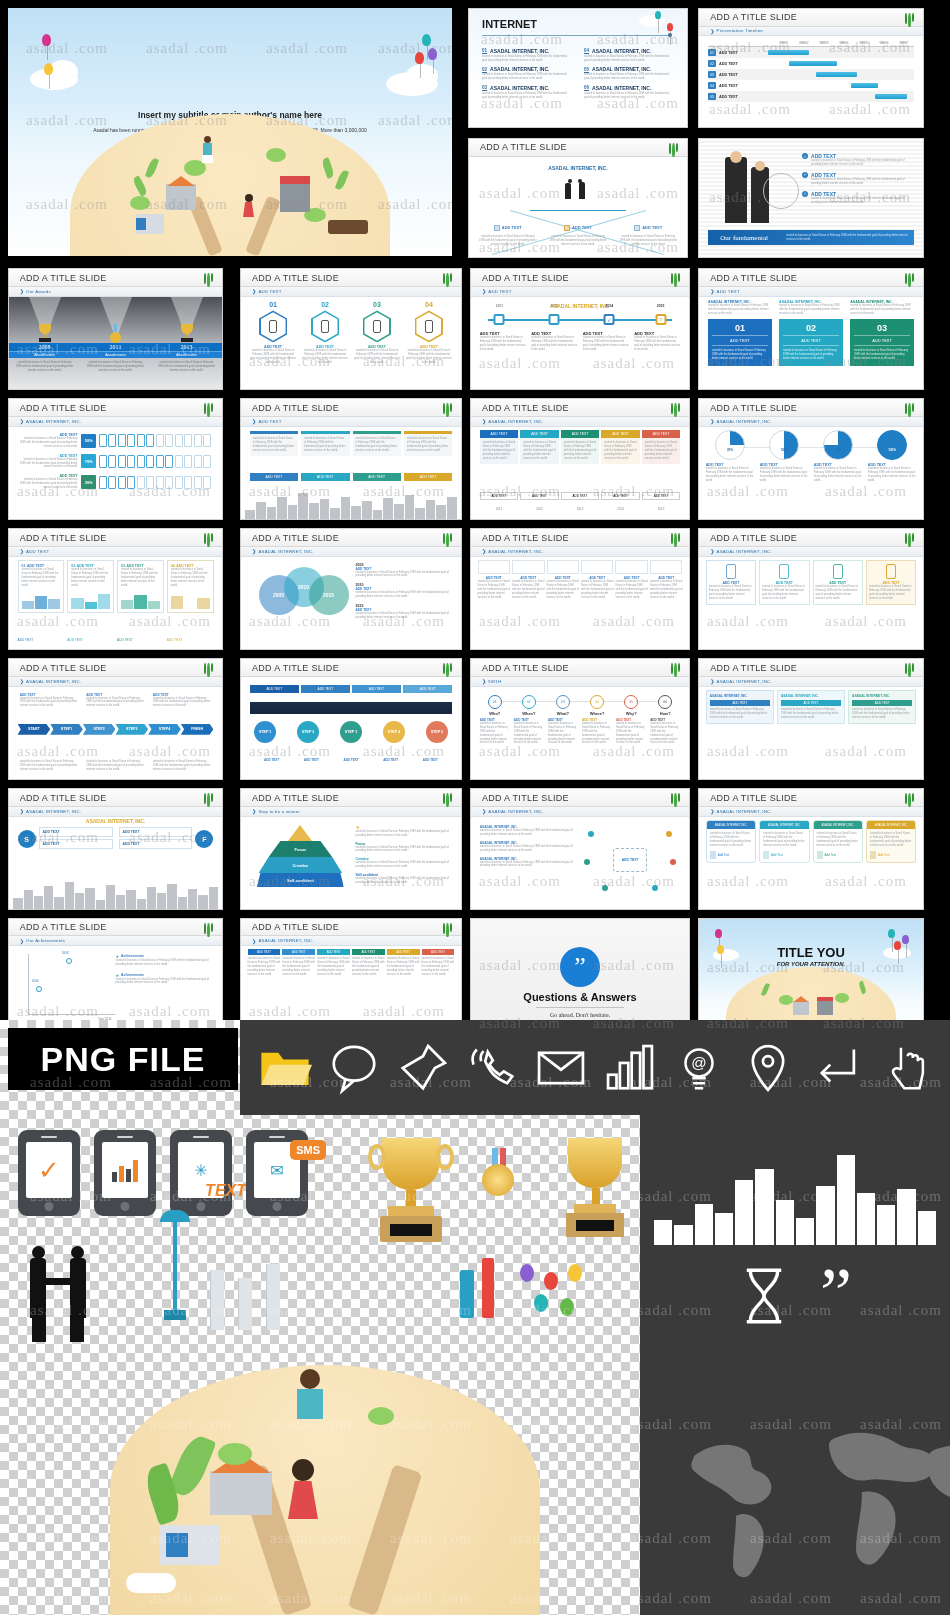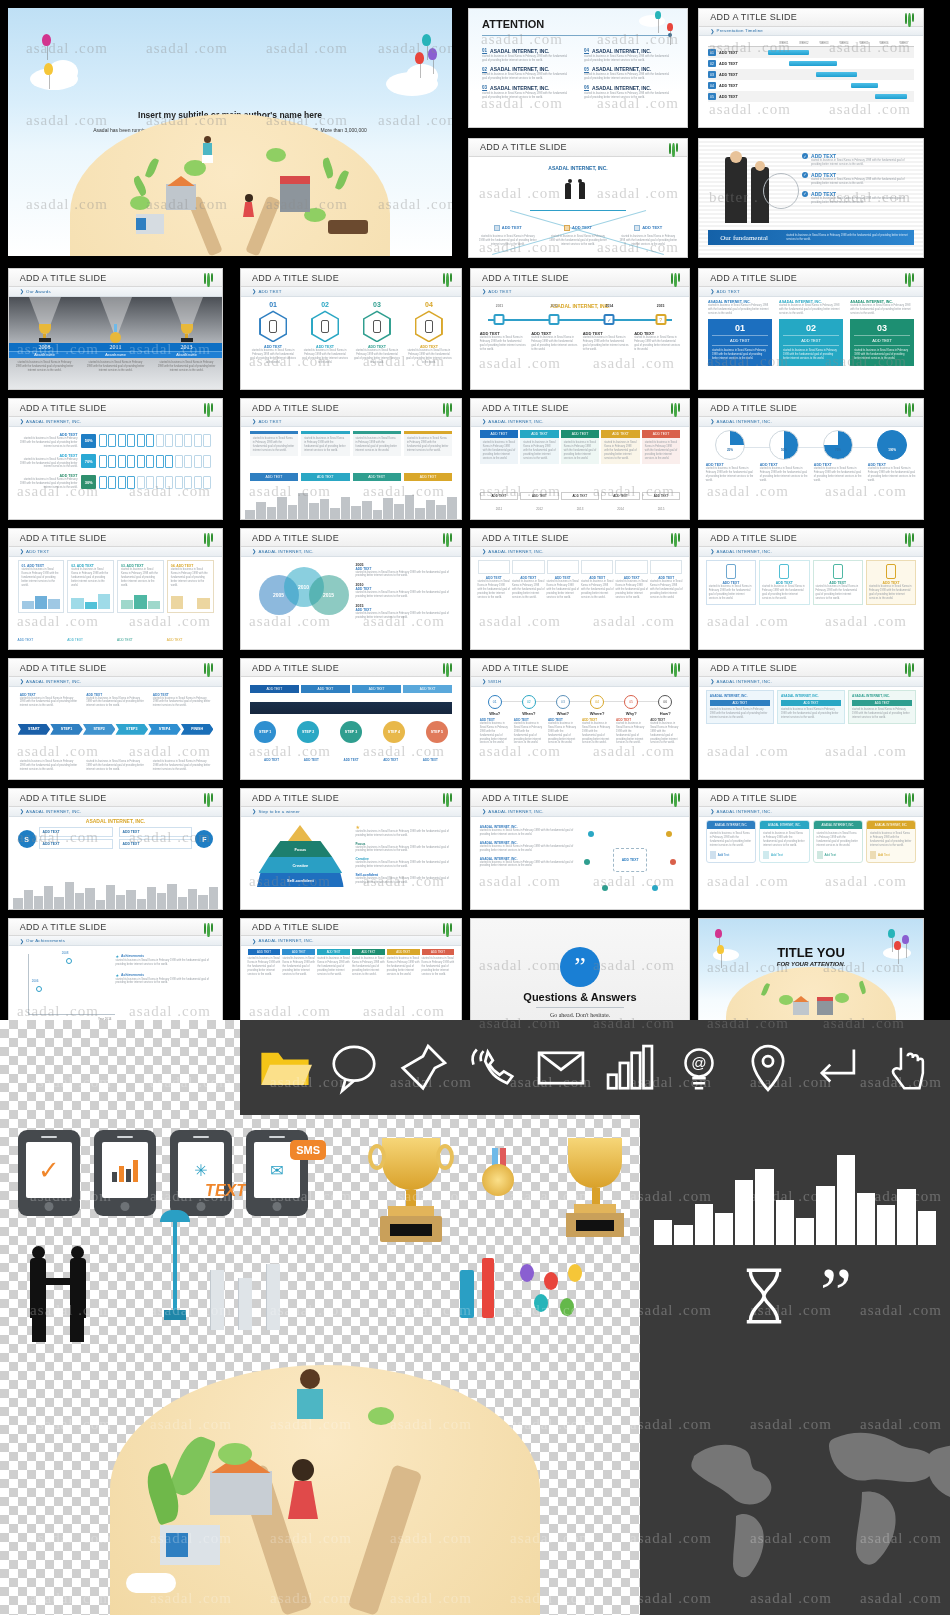--- a/index.html
+++ b/index.html
@@ -325,21 +325,21 @@
       <span style="left:258px;top:104px">asadal .com</span>
       <span style="left:370px;top:104px">asadal .com</span>
       <span style="left:18px;top:188px">asadal .com</span>
       <span style="left:138px;top:188px">asadal .com</span>
       <span style="left:258px;top:188px">asadal .com</span>
       <span style="left:370px;top:188px">asadal .com</span>
     </div>
   </div>
 
   <div class="slide" id="slide-contents" style="left:468px;top:8px;width:220px;height:120px;background:linear-gradient(#eef7fd,#ffffff 70%);">
-    <div class="ct-head">ATTENTION</div>
+    <div class="ct-head">INTERNET</div>
     <div class="ct-rule"></div>
     <div class="cloud" style="right:22px;top:6px;width:26px;height:12px;"></div>
     <div class="balloon" style="right:26px;top:2px;background:#27b4b9;width:6px;height:8px;"></div>
     <div class="balloon" style="right:14px;top:14px;background:#e8453c;width:6px;height:8px;"></div>
     <div class="ct-grid">
       <div class="ct-item">
         <div class="ct-row">
             <span class="ct-no">01</span>
             <span class="ct-nm">ASADAL INTERNET, INC.</span>
           </div>
@@ -533,21 +533,21 @@
             <div style="font-size:5px;color:#2f7fc1;font-weight:bold">ADD TEXT</div>
         <div class="lorem">started its business in Seoul Korea in February 1998 with the fundamental goal of providing better internet services to the world.</div>
           </div>
         </div>
     </div>
     <div class="phil-bar">
       <div class="phil-l">Our fundamental</div>
       <div class="phil-r">started its business in Seoul Korea in February 1998 with the fundamental goal of providing better internet services to the world.</div>
     </div>
     <div class="wm">
-      <span style="left:10px;top:50px">better .</span>
+      <span style="left:10px;top:50px">asadal .</span>
         <span style="left:130px;top:50px">asadal .com</span>
     </div>
   </div>
 
   <div class="slide" style="left:8px;top:268px;width:215px;height:122px;">
     <div class="s-head">
         <div class="s-title">ADD A TITLE SLIDE</div>
       <div class="trees">
           <i class="tree"></i>
           <i class="tree t2"></i>
@@ -1786,20 +1786,23 @@
           <path d="M52 10v28H14"></path>
           <path d="M24 28L14 38l10 10"></path>
           <path d="M6 10h46v44H6z" opacity="0"></path>
           <rect x="6" y="10" width="46" height="44" stroke-opacity="0"></rect>
         </svg>
       <svg class="ic" viewBox="0 0 64 64" fill="none" stroke="#fff" stroke-width="3">
           <path d="M26 8v26M26 34c-6-4-12 0-8 6l12 16h18l4-18V24c0-4-6-4-6 0v-4c0-4-6-4-6 0v-2c0-4-6-4-6 0"></path>
         </svg>
     </div>
 
+    <div class="png-label">
+      <span>PNG FILE</span>
+    </div>
 
     <div class="phones-row">
       <div class="bigphone">
           <i class="spk"></i>
         <div class="scr">
             <span style="color:#f0862a;font-size:26px">✓</span>
           </div>
           <i class="hm"></i>
         </div>
       <div class="bigphone">

